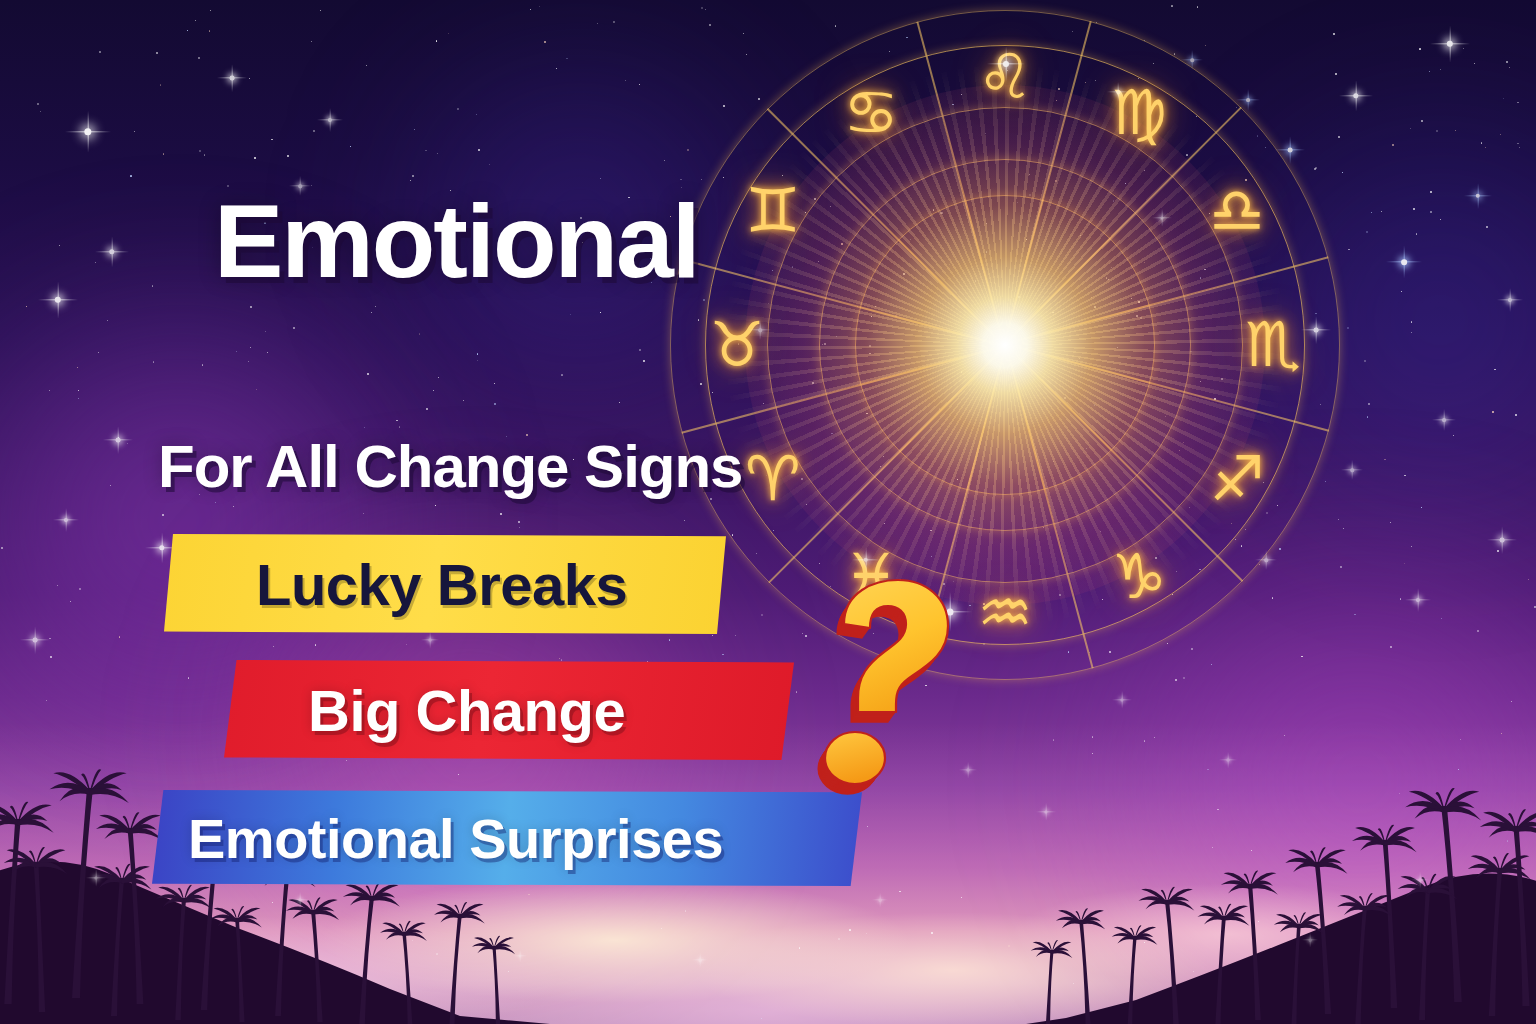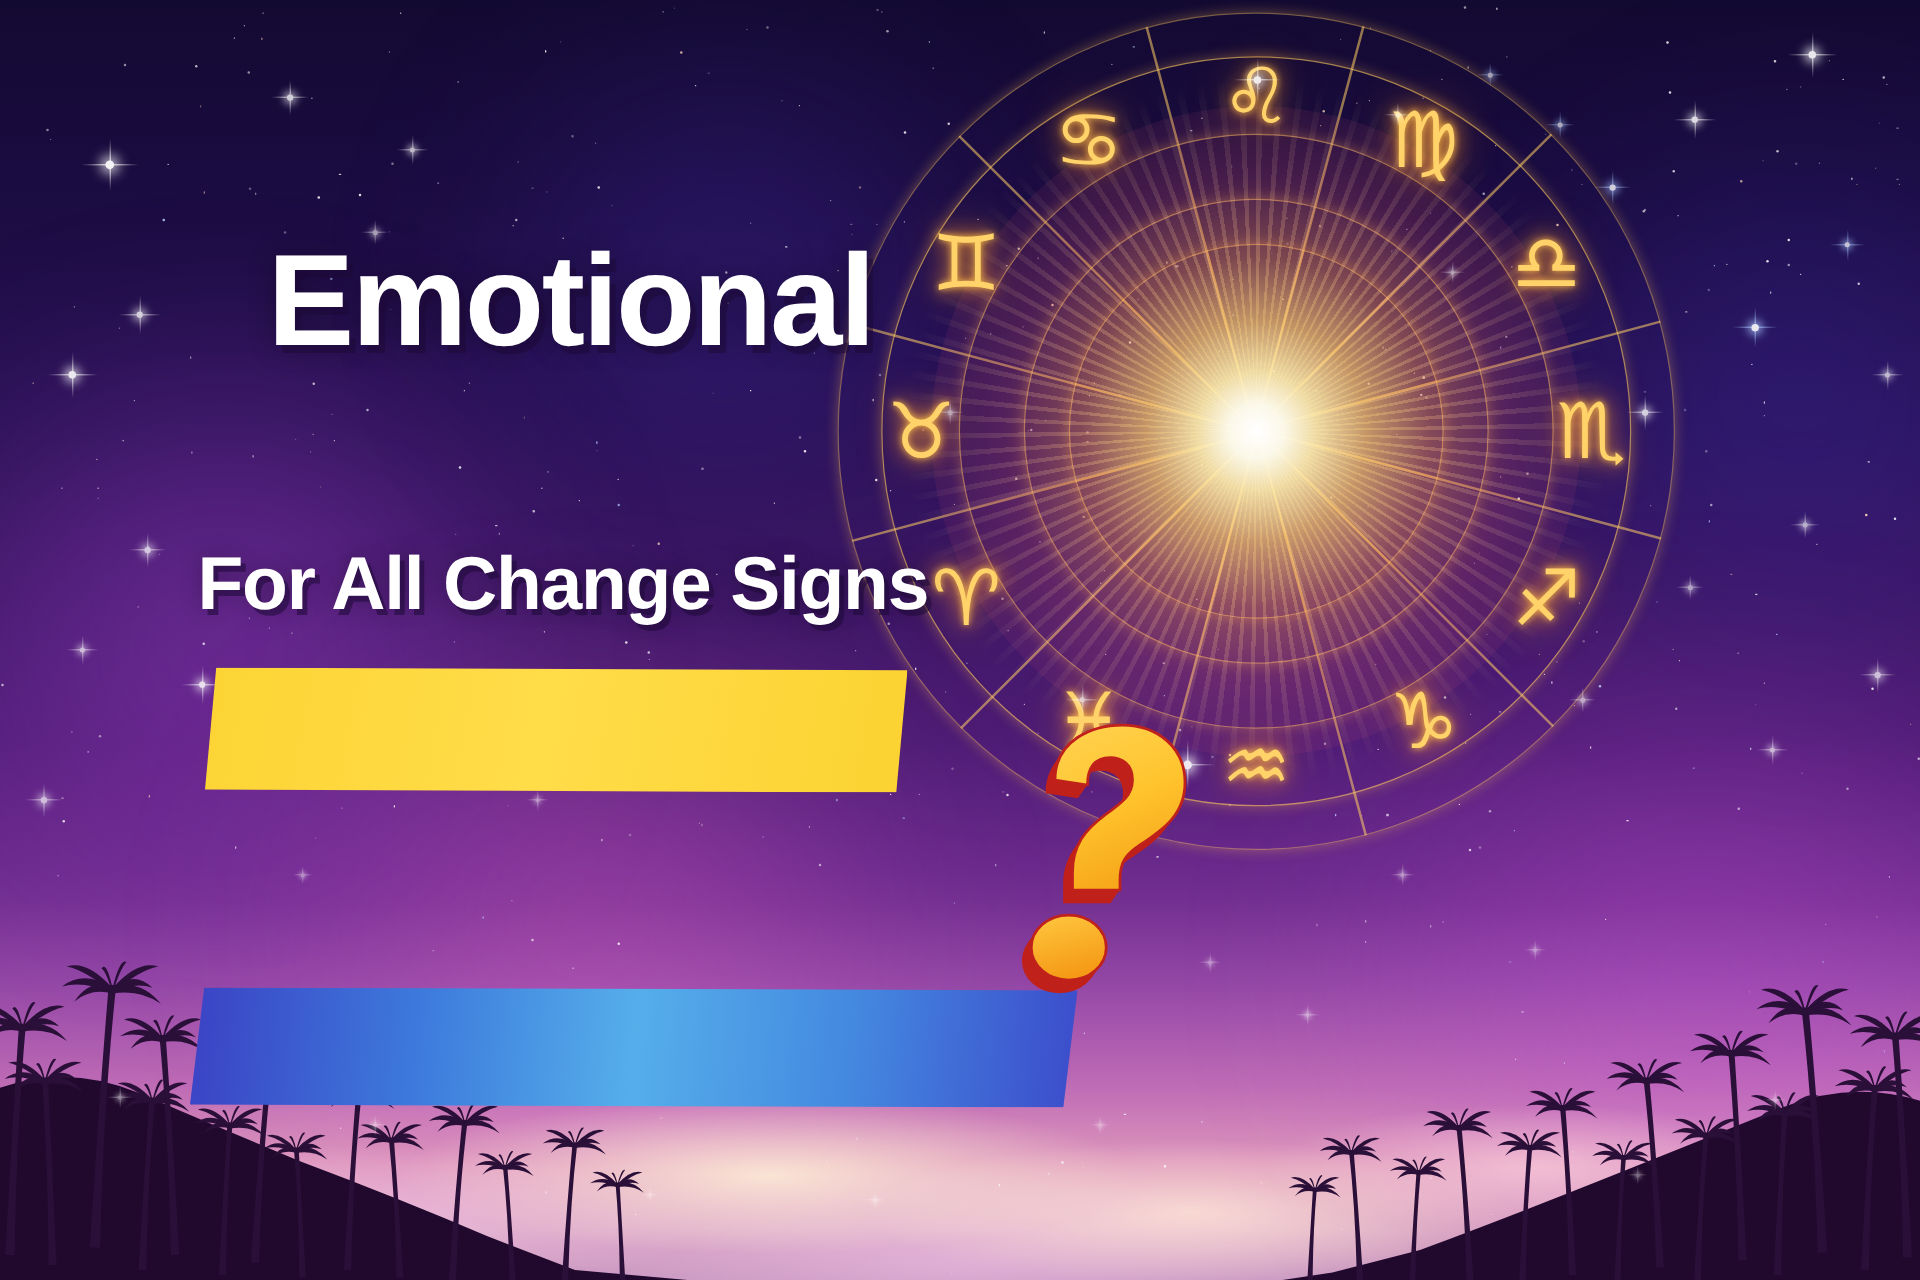--- a/index.html
+++ b/index.html
@@ -1149,25 +1149,31 @@
         <i class="core" style="width:2.56px;height:2.56px;box-shadow:0 0 3.52px 1.12px #fff;"></i>
       </div>
     </div>
 
   <div id="textblock">
     <div class="t-astro">Emotional</div>
     <div class="t-sub">For All Change Signs</div>
 
     <div class="banner b-yellow">
       <div class="bg"></div>
+      <div class="lbl">Lucky Breaks</div>
     </div>
 
+    <div class="banner b-red">
+      <div class="bg"></div>
+      <div class="lbl">Big Change</div>
+    </div>
 
     <div class="banner b-blue">
       <div class="bg"></div>
+      <div class="lbl">Emotional Surprises</div>
     </div>
   </div>
 
   <div id="qmark">
     <svg viewBox="0 0 170 215" aria-hidden="true">
       <g id="qm-extrude">
           <path d="M36,46 C36,14 66,2 90,2 C118,2 140,20 140,48 C140,74 122,86 104,98 C92,106 88,112 88,126 L88,134 L50,134 L50,120 C50,98 60,86 76,74 C90,64 98,58 98,46 C98,34 90,28 80,28 C68,28 62,36 62,50 Z" transform="translate(-7.507500000000001,10.647)" fill="#C0211B"></path>
           <ellipse cx="39.4925" cy="190.647" rx="30" ry="26" fill="#C0211B"></ellipse>
           <path d="M36,46 C36,14 66,2 90,2 C118,2 140,20 140,48 C140,74 122,86 104,98 C92,106 88,112 88,126 L88,134 L50,134 L50,120 C50,98 60,86 76,74 C90,64 98,58 98,46 C98,34 90,28 80,28 C68,28 62,36 62,50 Z" transform="translate(-6.9300000000000015,9.828000000000001)" fill="#C0211B"></path>
           <ellipse cx="40.07" cy="189.828" rx="30" ry="26" fill="#C0211B"></ellipse>

